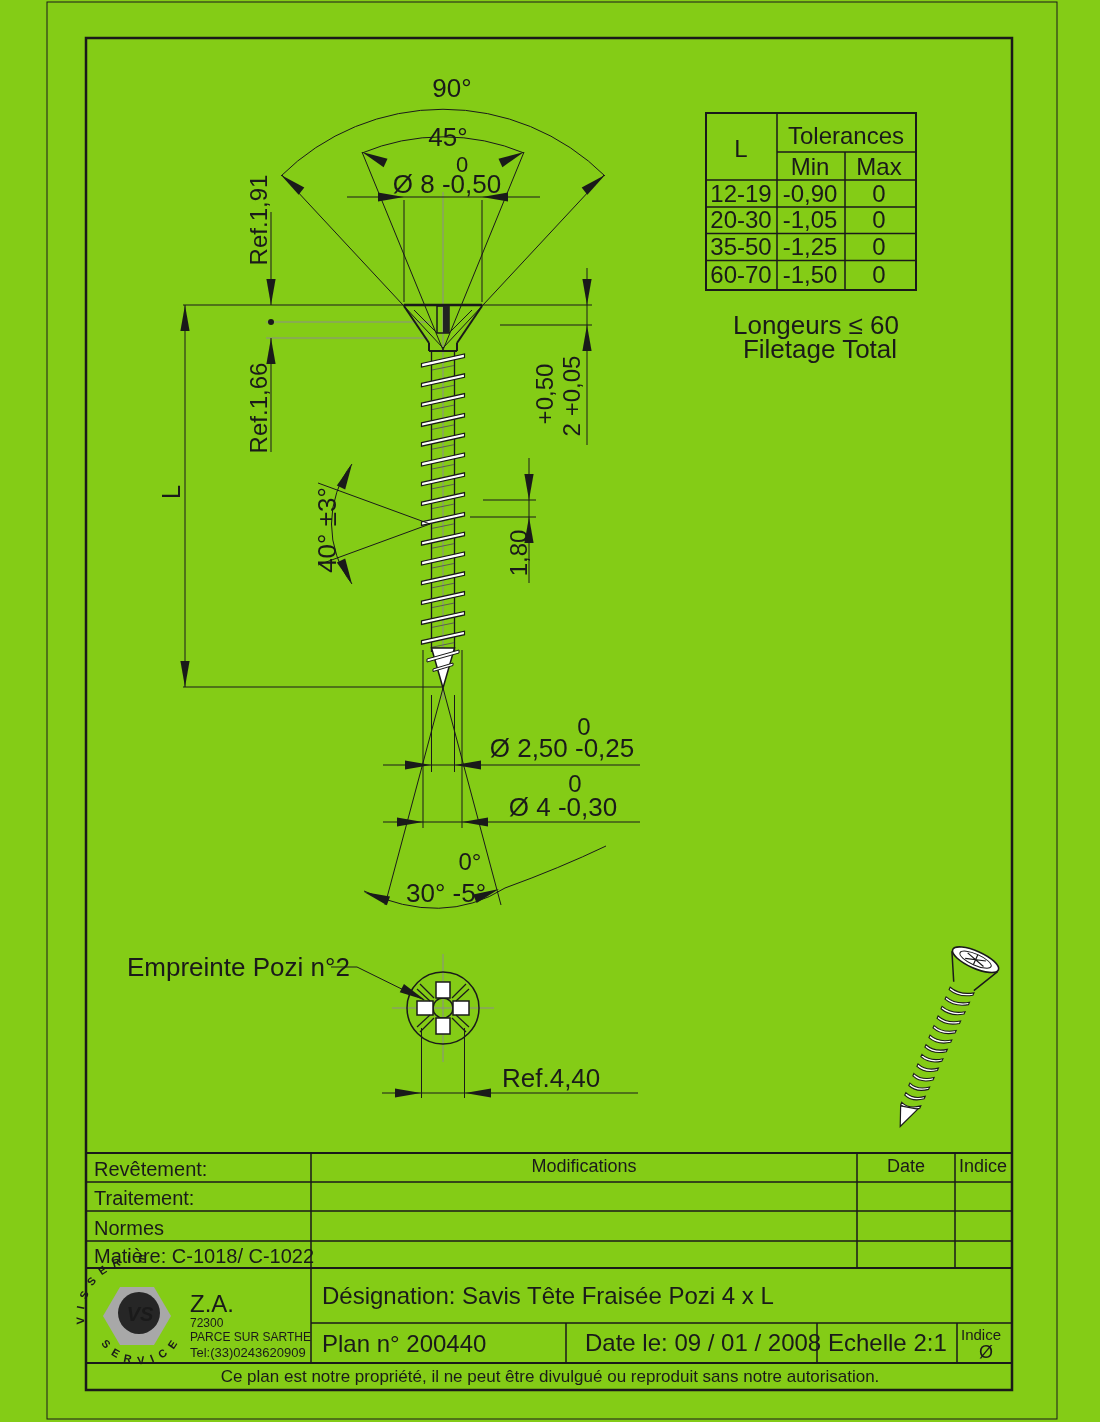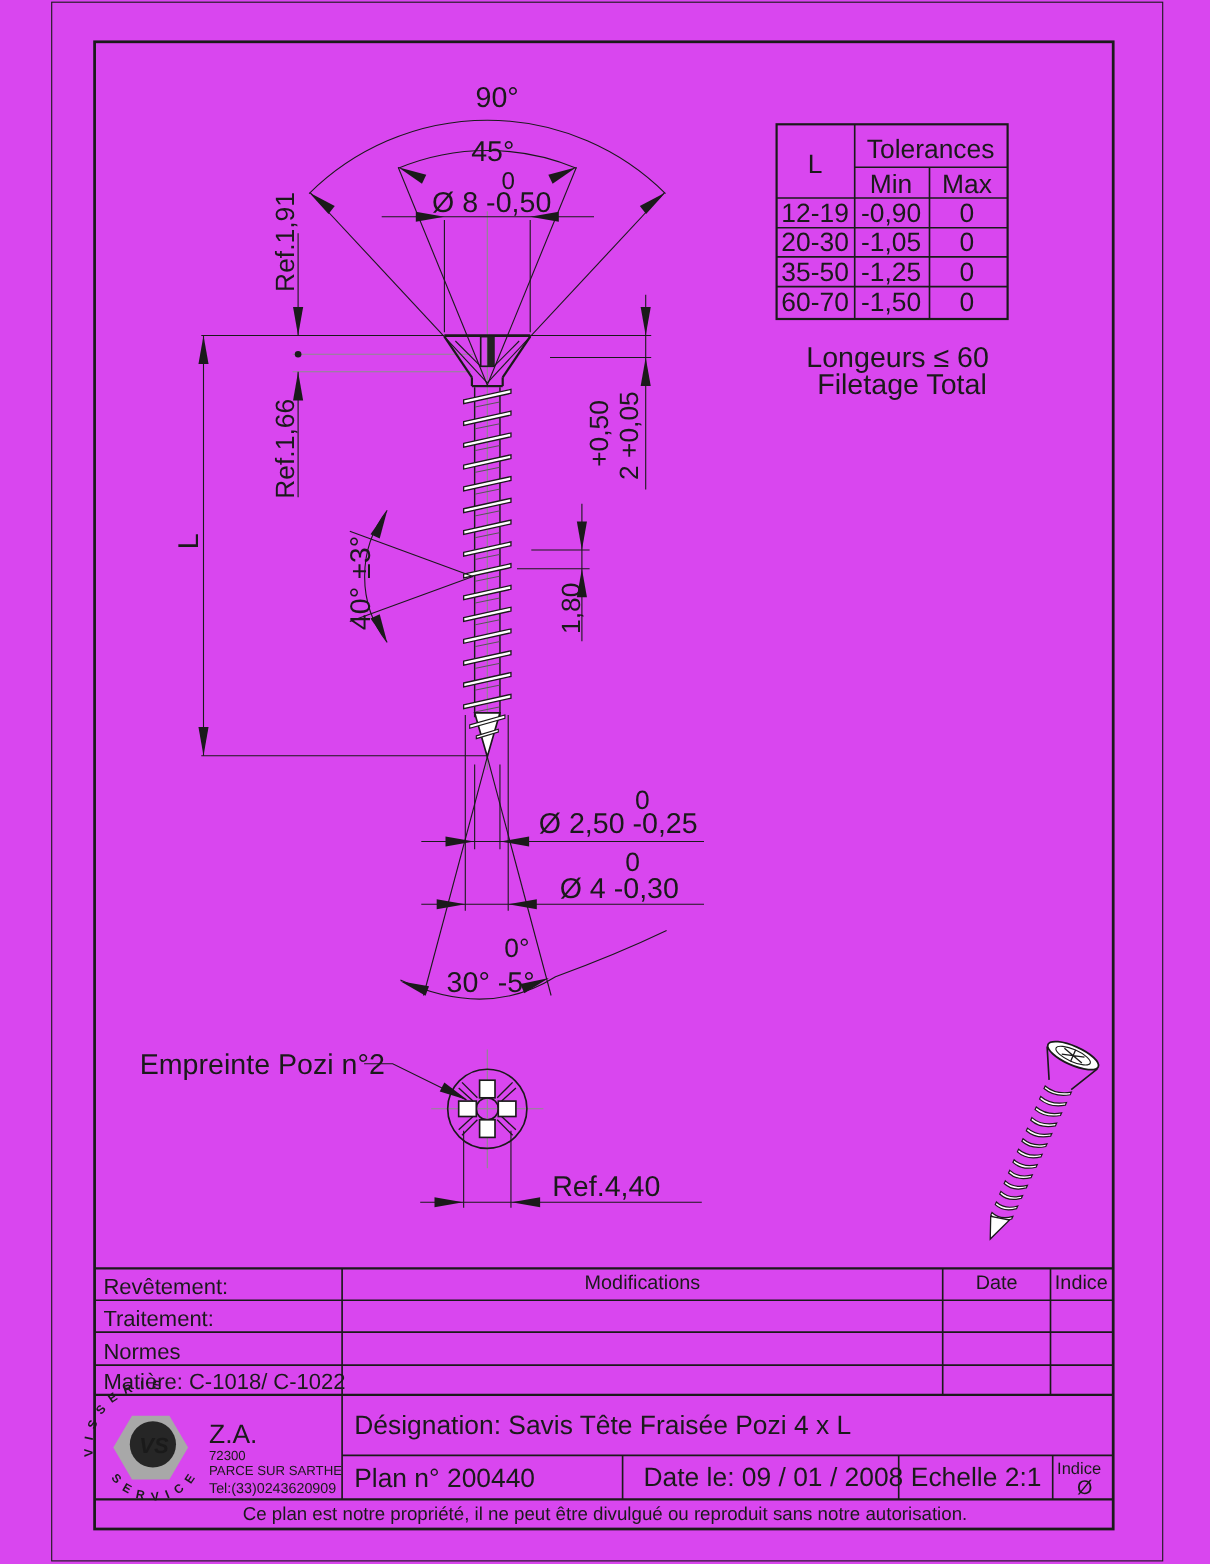--- a/index.html
+++ b/index.html
@@ -1,16 +1,16 @@
 <!DOCTYPE html>
 <html><head>
 <meta charset="utf-8">
 <style>
   html,body{margin:0;padding:0;background:#fff;}
-  #page{position:relative;width:1100px;height:1422px;background:#d946ef;overflow:hidden;text-align:right;}
+  #page{position:relative;width:1100px;height:1422px;background:#84cc16;overflow:hidden;text-align:right;}
   svg{display:block;}
   .t{font-family:"Liberation Sans",sans-serif;fill:#1a1a1a;}
   .f26{font-size:26px}.f24{font-size:24px}.f22{font-size:22px}.f20{font-size:20px}
   .f18{font-size:18px}.f17{font-size:17px}.f15{font-size:15px}.f13{font-size:13px}
   .f12{font-size:12px}
   .mid{text-anchor:middle}
   .ln{stroke:#1a1a1a;fill:none}
   .w1{stroke-width:1}.w12{stroke-width:1.2}.w15{stroke-width:1.5}.w2{stroke-width:2}.w25{stroke-width:2.5}
   .gray{stroke:#8c8c8c}
   .arc{font-family:"Liberation Sans",sans-serif;font-size:11px;font-weight:bold;fill:#1a1a1a;letter-spacing:7px}

